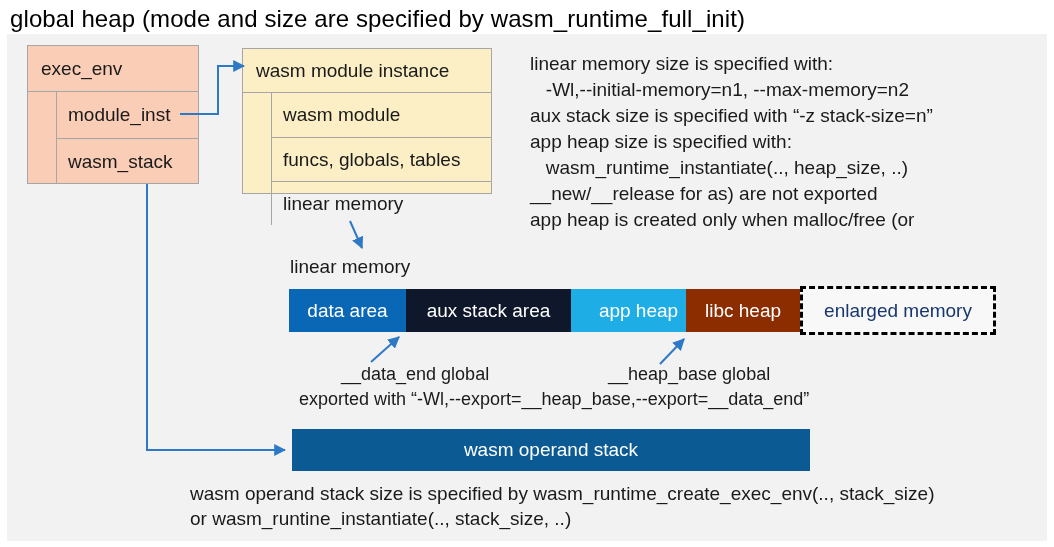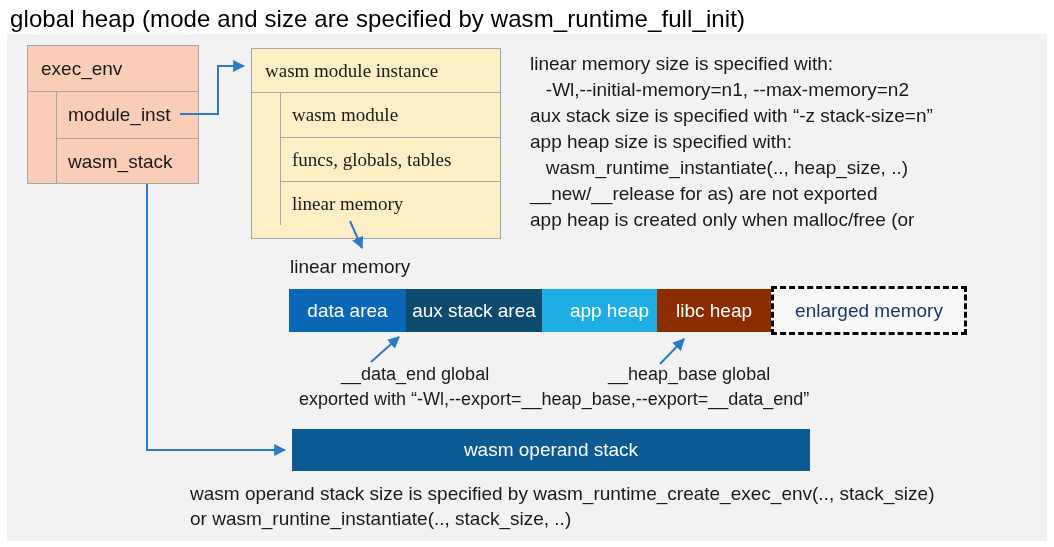--- a/index.html
+++ b/index.html
@@ -18,21 +18,21 @@
   .struct .hdr{box-sizing:border-box;display:flex;align-items:center;
     padding-left:13px;border-bottom:1px solid #A6A6A6;}
   .struct .row{box-sizing:border-box;margin-left:28px;display:flex;align-items:center;
     padding-left:11px;border-left:1px solid #A6A6A6;}
   .struct .row + .row{border-top:1px solid #A6A6A6;}
 
   #exec-env{left:27px;top:45px;width:172px;height:139px;}
   #exec-env .hdr{height:46px;}
   #exec-env .row{height:46px;}
 
-  #module-instance{left:251px;top:48px;width:250px;height:191px;font-family:Liberation Serif, serif;}
+  #module-instance{left:242px;top:48px;width:250px;height:146px;}
   #module-instance .hdr{height:44px;}
   #module-instance .row{height:44px;}
 
   
   #notes{left:530px;top:51px;font-size:19px;line-height:26px;}
   .note-line{white-space:pre;}
 
   
   #lm-label{left:290px;top:256px;font-size:19px;}
   #lm-bar{left:289px;top:289px;height:43px;display:flex;align-items:stretch;}
@@ -83,21 +83,21 @@
   <div class="note-line">app heap size is specified with:</div>
   <div class="note-line">   wasm_runtime_instantiate(.., heap_size, ..)</div>
   <div class="note-line">__new/__release for as) are not exported</div>
   <div class="note-line">app heap is created only when malloc/free (or</div>
 </div>
 
 <div class="abs" id="lm-label">linear memory</div>
 
 <div class="abs" id="lm-bar">
   <div class="seg" style="width: 117px; background-color: rgb(10, 103, 181);">data area</div>
-  <div class="seg" style="width: 136px; background-color: #0c4a6e;">aux stack area</div>
+  <div class="seg" style="width: 165px; background-color: #0f172a;">aux stack area</div>
   <div class="seg" style="width: 115px; background-color: rgb(31, 173, 230); padding-left: 20px;">app heap</div>
   <div class="seg" style="width: 114px; background-color: rgb(140, 45, 0);">libc heap</div>
   <div class="seg enlarged" style="width: 196px; color: rgb(23, 55, 110); background-color: rgb(248, 248, 248);">enlarged memory</div>
 </div>
 
 <div class="abs ann" id="ann-data-end">__data_end global</div>
 <div class="abs ann" id="ann-heap-base">__heap_base global</div>
 <div class="abs ann" id="ann-exported">exported with “-Wl,--export=__heap_base,--export=__data_end”</div>
 
 <div class="abs" id="operand-stack" style="background-color: rgb(11, 90, 148);">wasm operand stack</div>

